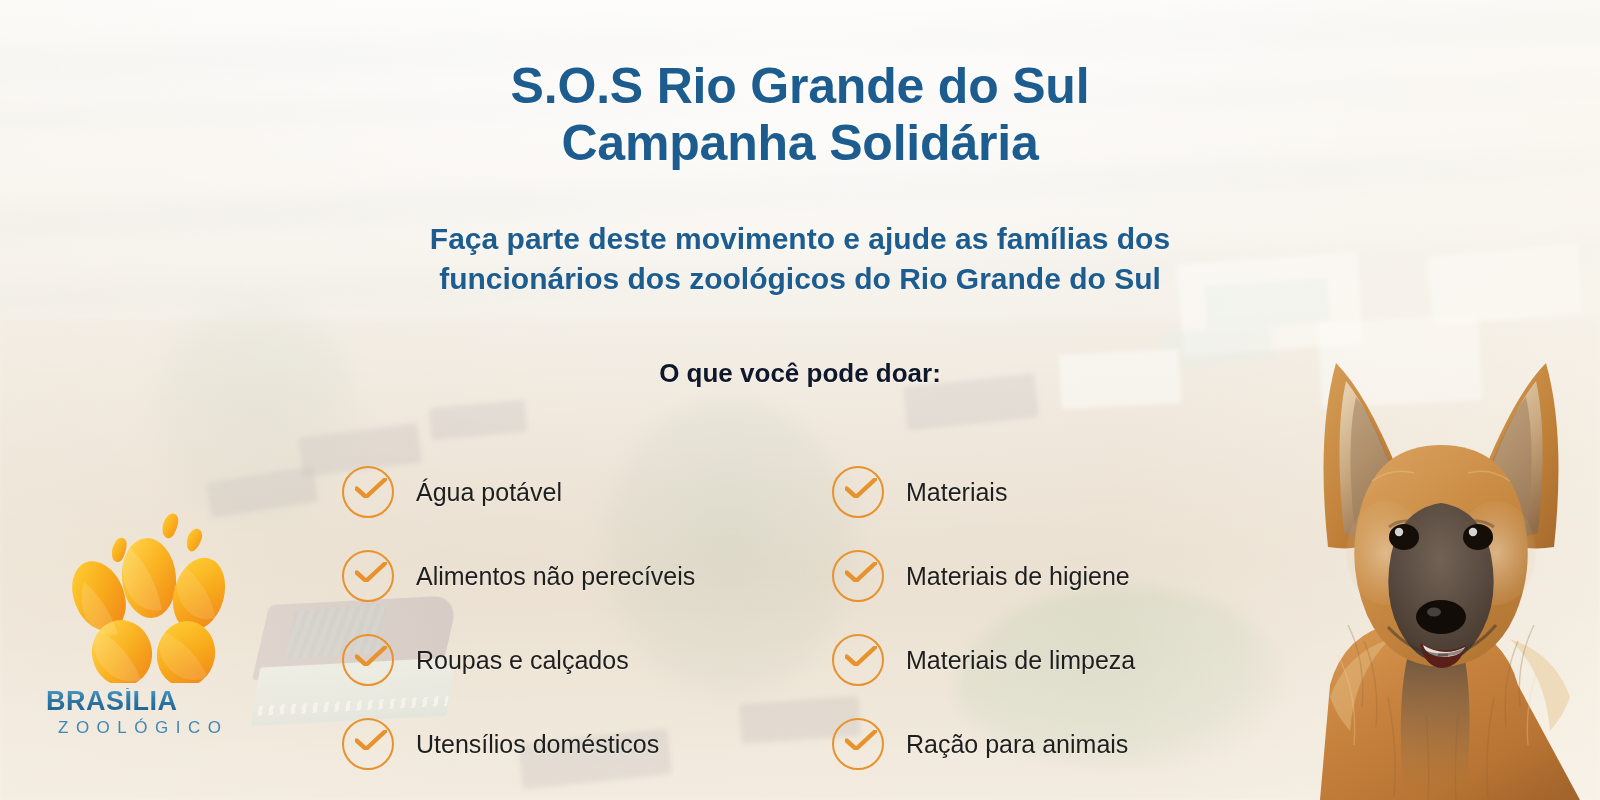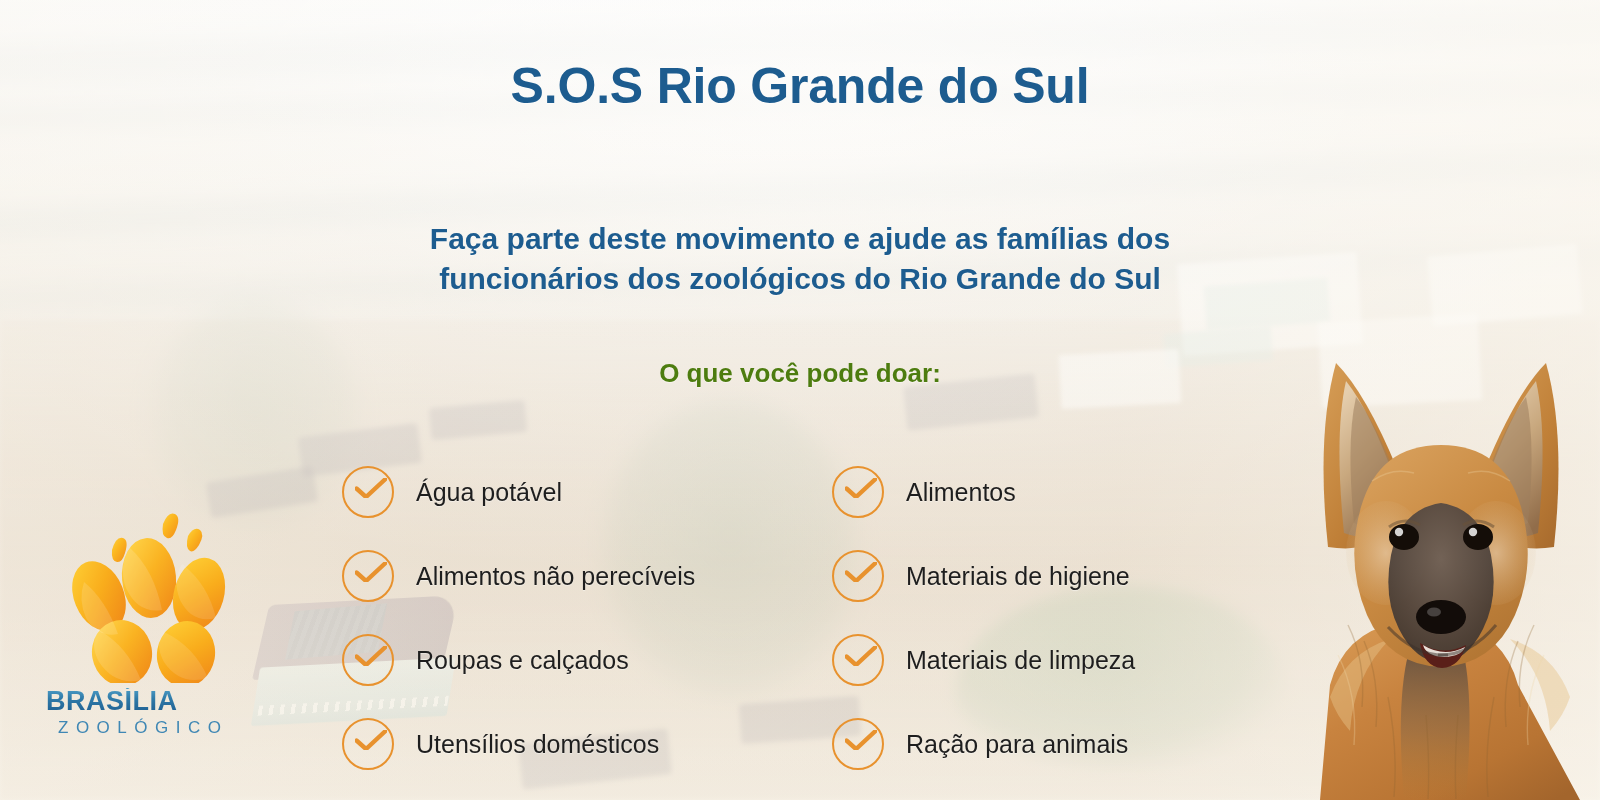--- a/index.html
+++ b/index.html
@@ -173,21 +173,21 @@
     font-weight:bold;
     line-height:1.32;
     text-shadow:0 1px 1px rgba(255,255,255,.5);
   }
   .subhead .l2 { display:block; }
 
   .askline {
     position:absolute;
     left:0; right:0; top:358px;
     text-align:center;
-    color:#4d7c0f;
+    color:#0f172a;
     font-size:26px;
     font-weight:bold;
     text-shadow:0 1px 1px rgba(255,255,255,.5);
   }
 
   
   .checklist {
     position:absolute;
     left:342px; top:450px;
     width:880px;
@@ -299,20 +299,21 @@
     </div>
 
     <div class="bg-wash"></div>
     <div class="bg-wash2"></div>
   </div>
 
   <div class="content">
 
     <div class="headline">
       <span class="l1">S.O.S Rio Grande do Sul</span>
+      <span class="l2">Campanha Solidária</span>
     </div>
 
     <div class="subhead">
       <span class="l1">Faça parte deste movimento e ajude as famílias dos</span>
       <span class="l2">funcionários dos zoológicos do Rio Grande do Sul</span>
     </div>
 
     <div class="askline">O que você pode doar:</div>
 
     <div class="checklist">
@@ -325,21 +326,21 @@
         </span>
         <span class="check-label">Água potável</span>
       </div>
 
       <div class="check-item">
         <span class="check-icon">
           <svg class="tick" viewBox="0 0 32 20" fill="none" xmlns="http://www.w3.org/2000/svg">
             <path d="M1.5 10.5 L11 19 L30.5 1" stroke="#e8922e" stroke-width="4.4" stroke-linecap="round" stroke-linejoin="round"></path>
           </svg>
         </span>
-        <span class="check-label">Alimentos</span>
+        <span class="check-label">Materiais</span>
       </div>
 
       <div class="check-item">
         <span class="check-icon">
           <svg class="tick" viewBox="0 0 32 20" fill="none" xmlns="http://www.w3.org/2000/svg">
             <path d="M1.5 10.5 L11 19 L30.5 1" stroke="#e8922e" stroke-width="4.4" stroke-linecap="round" stroke-linejoin="round"></path>
           </svg>
         </span>
         <span class="check-label">Alimentos não perecíveis</span>
       </div>

